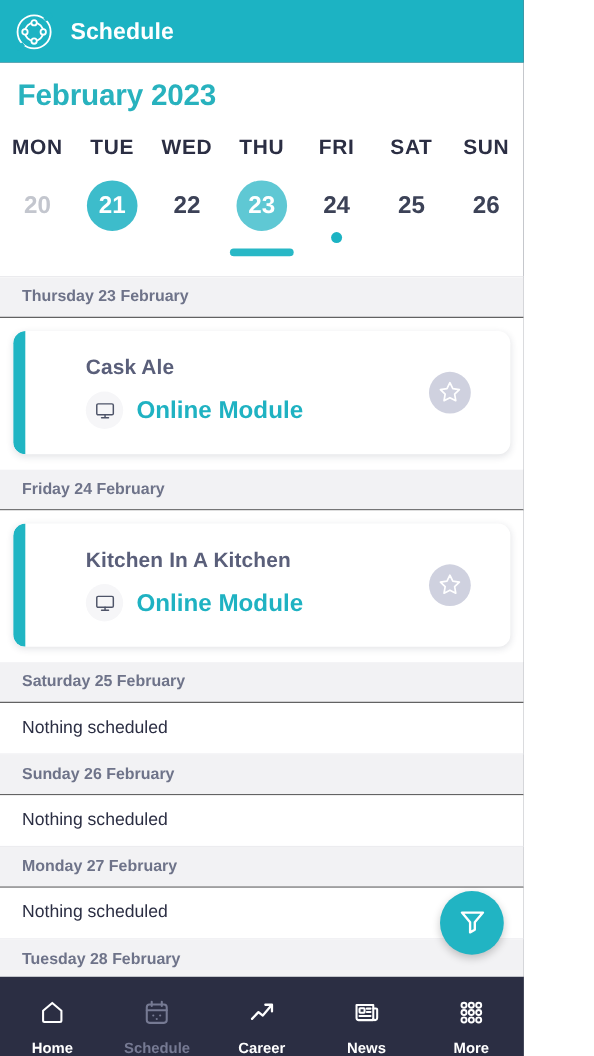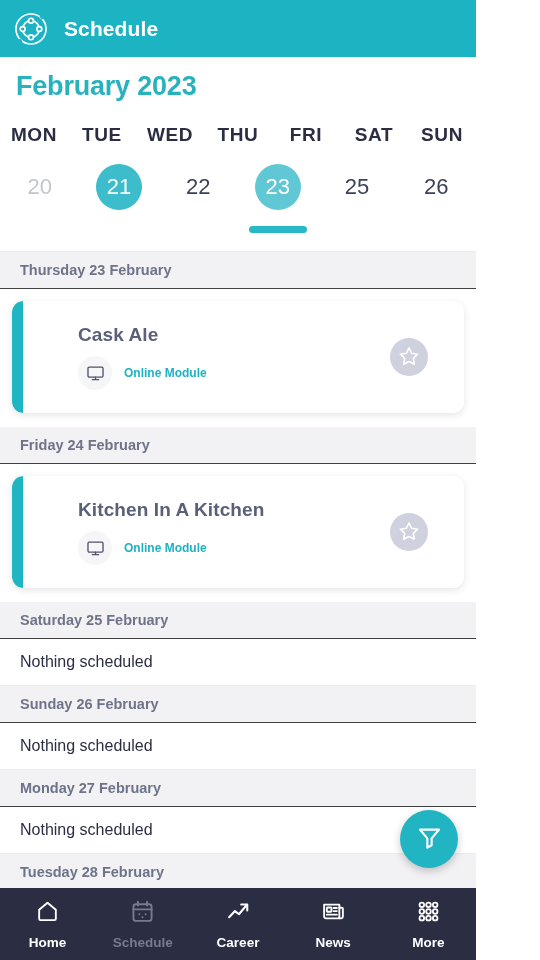--- a/index.html
+++ b/index.html
@@ -54,20 +54,21 @@
     flex: 1 1 0;
     text-align: center;
     font-size: 19px;
     font-weight: bold;
     color: #2B2E43;
     letter-spacing: 0.6px;
   }
   .datesrow {
     display: flex;
     margin-top: 18px;
+    font-weight: bold;
   }
   .date-cell {
     flex: 1 1 0;
     display: flex; flex-direction: column;
     align-items: center;
   }
   .date-pill {
     width: 46px; height: 46px;
     border-radius: 50%;
     display: flex; align-items: center; justify-content: center;
@@ -146,21 +147,21 @@
     margin-top: 10px;
   }
   .meta-icon-circle {
     width: 34px; height: 34px; border-radius: 50%;
     background: #F6F6F8;
     display: flex; align-items: center; justify-content: center;
     flex: 0 0 auto;
   }
   .meta-label {
     color: #1FB2C2;
-    font-size: 12px;
+    font-size: 22px;
     font-weight: bold;
     margin-left: 12px;
   }
   .fav-btn {
     width: 38px; height: 38px; border-radius: 50%;
     background: #CFD1DF;
     display: flex; align-items: center; justify-content: center;
     margin-right: 36px;
     flex: 0 0 auto;
     border: none; padding: 0; cursor: pointer;
@@ -177,21 +178,21 @@
     border: none; cursor: pointer;
     z-index: 5;
   }
 
   
   .bottomnav {
     flex: 0 0 auto;
     height: 72px;
     background: #2B2E43;
     display: flex;
-    align-items: center;
+    align-items: flex-end;
   }
   .nav-item {
     flex: 1 1 0;
     display: flex; flex-direction: column;
     align-items: center; justify-content: center;
     gap: 7px;
     cursor: pointer;
   }
   .nav-label {
     font-size: 13.5px;
@@ -244,20 +245,24 @@
         <div class="date-pill today">21</div>
         <div class="underline-spacer"></div>
       </div>
       <div class="date-cell">
         <div class="date-pill">22</div>
         <div class="underline-spacer"></div>
       </div>
       <div class="date-cell">
         <div class="date-pill selected">23</div>
         <div class="underline-bar"></div>
+      </div>
+      <div class="date-cell">
+        <div class="date-pill">24</div>
+        <div class="dot-teal"></div>
       </div>
       <div class="date-cell">
         <div class="date-pill">25</div>
         <div class="underline-spacer"></div>
       </div>
       <div class="date-cell">
         <div class="date-pill">26</div>
         <div class="underline-spacer"></div>
       </div>
     </div>

